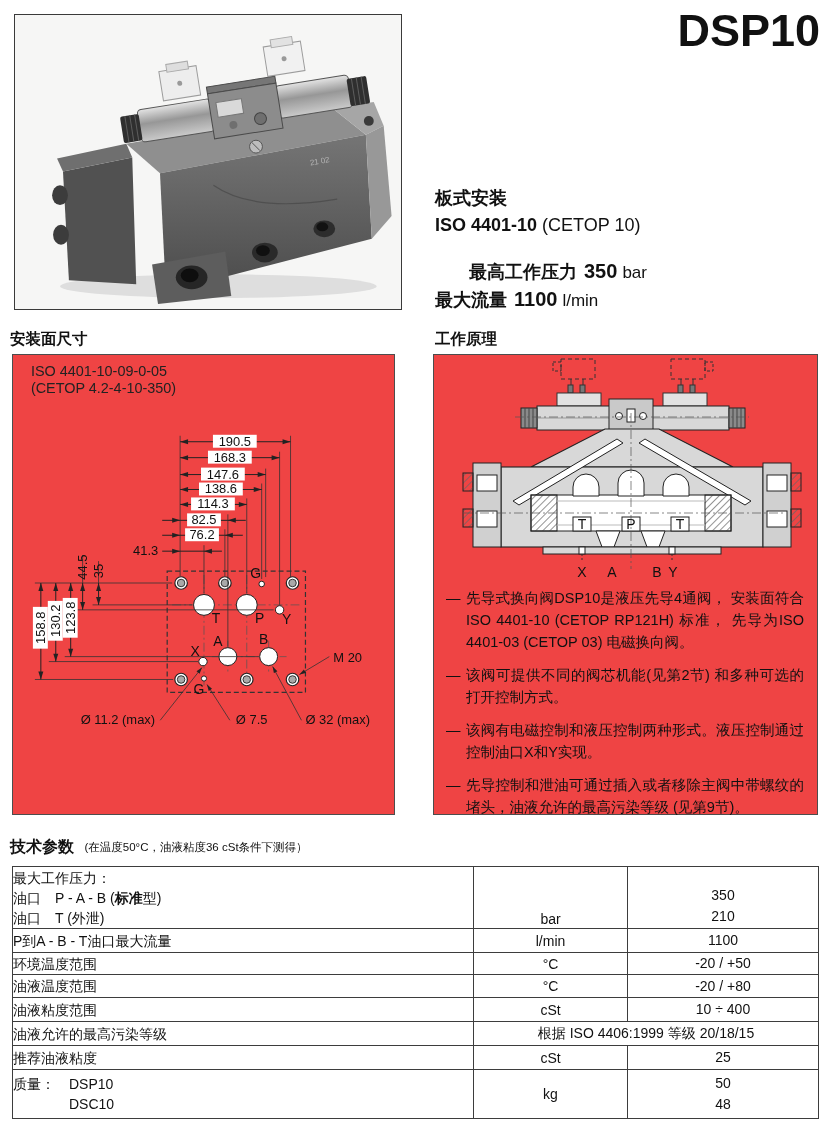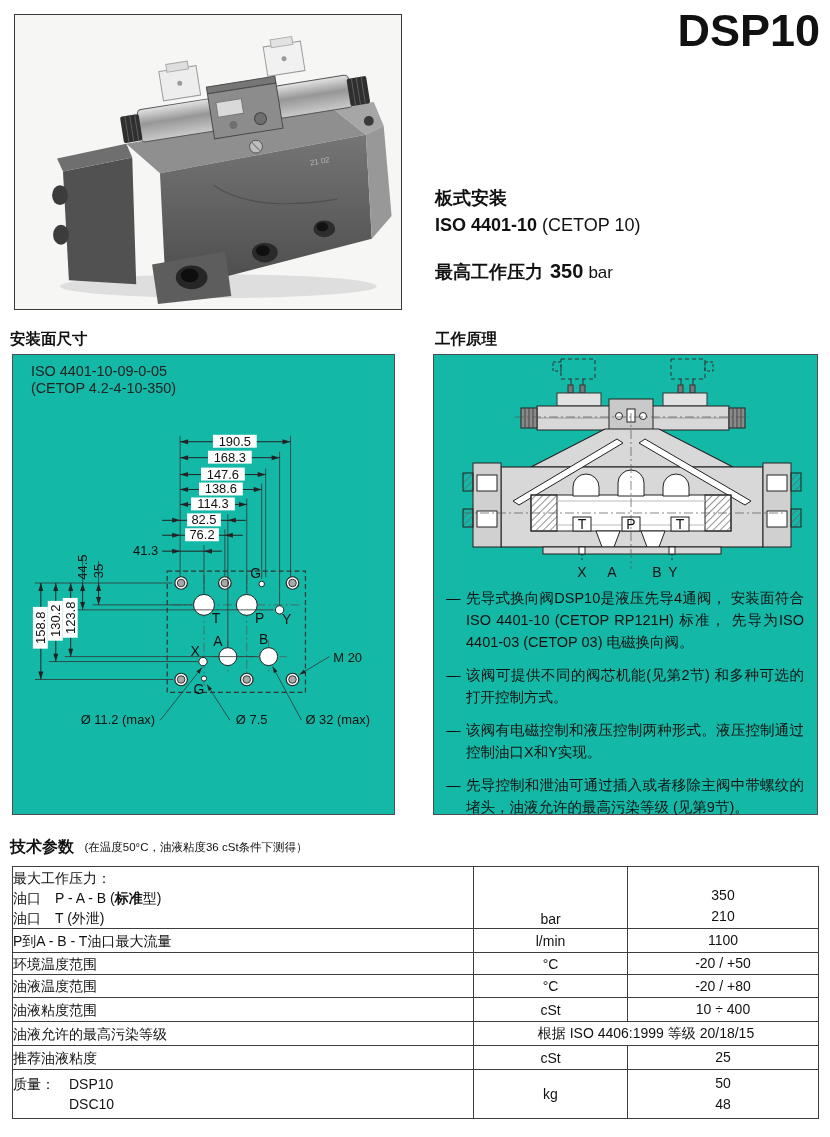--- a/index.html
+++ b/index.html
@@ -12,32 +12,32 @@
   .photo-box{left:14px;top:14px;width:386px;height:294px;border:1.5px solid #3a3a3a;background:#f6f6f5;}
   .photo-box svg{display:block;}
 
   
   .title-block{right:10px;top:8px;text-align:right;}
   .model{font-size:45px;font-weight:bold;line-height:1.02;letter-spacing:0;}
   .subtitle{font-size:24px;font-weight:bold;margin-top:5px;}
 
   
   .intro{left:435px;top:185px;font-size:18px;line-height:27px;}
-  .intro .gap{margin-top:19px;}
+  .intro .gap{margin-top:19px;margin-left:34px;}
   .intro .num{font-size:20px;margin:0 5px 0 7px;}
   .intro .unit-t{font-weight:normal;font-size:17px;}
   .intro .iso-rest{font-weight:normal;}
 
   
   .sec-h{font-size:15.5px;font-weight:bold;}
   .sec-h.left{left:10px;top:329px;}
   .sec-h.right{left:435px;top:329px;}
 
   
-  .fig-box{border:1.5px solid #4d4d4d;background:#14b8a6;}
+  .fig-box{border:1.5px solid #4d4d4d;background:#ef4444;}
   .fig-left{left:12px;top:354px;width:381px;height:459px;}
   .fig-right{left:433px;top:354px;width:383px;height:459px;}
 
   
   .notes{position:absolute;left:0;top:232px;width:100%;box-sizing:border-box;padding:0 13px 0 12px;}
   .note{display:flex;margin-bottom:11px;font-size:14.5px;line-height:1.52;}
   .note .dash{flex:0 0 20px;}
   .note .nt{text-align:justify;}
 
   
@@ -158,20 +158,23 @@
   </div>
 
   <div class="abs intro">
     <div class="bold">板式安装</div>
     <div>
       <span class="bold">ISO 4401-10</span>
       <span class="iso-rest">(CETOP 10)</span>
     </div>
     <div class="gap">
       <span class="bold">最高工作压力</span><span class="bold num">350</span><span class="unit-t">bar</span>
+    </div>
+    <div>
+      <span class="bold">最大流量</span><span class="bold num">1100</span><span class="unit-t">l/min</span>
     </div>
   </div>
 
   <div class="abs sec-h left">安装面尺寸</div>
   <div class="abs sec-h right">工作原理</div>
 
   <div class="abs fig-box fig-left">
     <svg viewBox="0 0 380 456" width="378" height="456">
       <defs>
         <marker id="ma" orient="auto" markerWidth="9" markerHeight="6" refX="8.5" refY="3">

